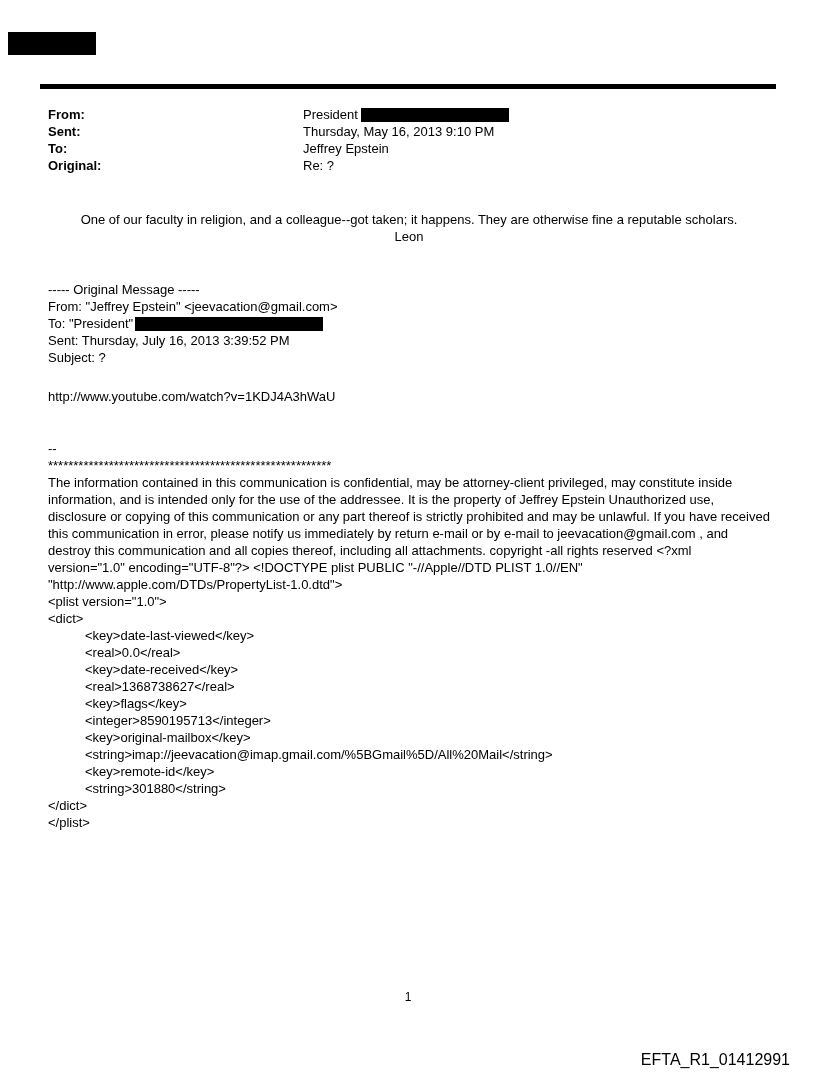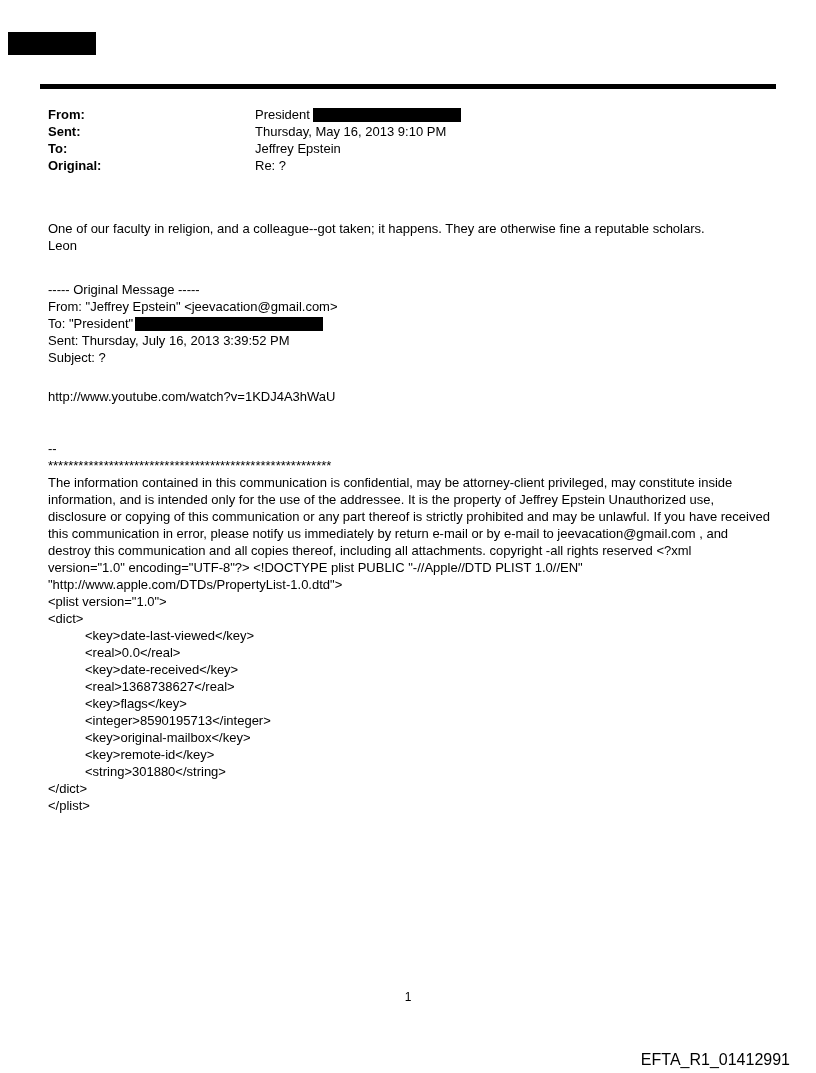--- a/index.html
+++ b/index.html
@@ -18,28 +18,28 @@
     position: absolute; left: 8px; top: 32px;
     width: 88px; height: 23px; background: #000;
   }
   .rule {
     position: absolute; left: 40px; top: 84px;
     width: 736px; height: 5px; background: #000;
   }
   .hdr { position: absolute; left: 48px; top: 106px; width: 720px; line-height: 17px; }
   .hdr-row { display: flex; }
   .hdr-label { width: 207px; font-weight: bold; flex: 0 0 207px; }
-  .hdr-value { flex: 1; white-space: nowrap; }
+  .hdr-value { flex: 1; white-space: nowrap; margin-left: 48px; }
   .redact-inline {
     display: inline-block; height: 14px; background: #000;
     vertical-align: text-bottom; margin-left: 3px;
   }
   .redact-from { width: 148px; }
   .redact-to { width: 188px; margin-left: 2px; }
-  .msg { position: absolute; left: 48px; top: 220px; width: 722px; line-height: 17px; }
+  .msg { position: absolute; left: 48px; top: 211px; width: 722px; line-height: 17px; text-align: center; }
   .orig { position: absolute; left: 48px; top: 281px; width: 722px; line-height: 17px; }
   .link-line { position: absolute; left: 48px; top: 388px; line-height: 17px; color: #000000; text-decoration: none; }
   .lower { position: absolute; left: 48px; top: 440px; width: 722px; line-height: 17px; }
   .ind { padding-left: 37px; }
   .pagenum {
     position: absolute; left: 0; top: 990px; width: 100%;
     text-align: center; font-size: 12px;
   }
   .bates {
     position: absolute; right: 26px; top: 1051px;
@@ -94,20 +94,21 @@
     <div>The information contained in this communication is confidential, may be attorney-client privileged, may constitute inside information, and is intended only for the use of the addressee. It is the property of Jeffrey Epstein Unauthorized use, disclosure or copying of this communication or any part thereof is strictly prohibited and may be unlawful. If you have received this communication in error, please notify us immediately by return e-mail or by e-mail to jeevacation@gmail.com , and destroy this communication and all copies thereof, including all attachments. copyright -all rights reserved &lt;?xml version="1.0" encoding="UTF-8"?&gt; &lt;!DOCTYPE plist PUBLIC "-//Apple//DTD PLIST 1.0//EN" "http://www.apple.com/DTDs/PropertyList-1.0.dtd"&gt;</div>
     <div>&lt;plist version="1.0"&gt;</div>
     <div>&lt;dict&gt;</div>
     <div class="ind">&lt;key&gt;date-last-viewed&lt;/key&gt;</div>
     <div class="ind">&lt;real&gt;0.0&lt;/real&gt;</div>
     <div class="ind">&lt;key&gt;date-received&lt;/key&gt;</div>
     <div class="ind">&lt;real&gt;1368738627&lt;/real&gt;</div>
     <div class="ind">&lt;key&gt;flags&lt;/key&gt;</div>
     <div class="ind">&lt;integer&gt;8590195713&lt;/integer&gt;</div>
     <div class="ind">&lt;key&gt;original-mailbox&lt;/key&gt;</div>
+    <div class="ind">&lt;string&gt;imap://jeevacation@imap.gmail.com/%5BGmail%5D/All%20Mail&lt;/string&gt;</div>
     <div class="ind">&lt;key&gt;remote-id&lt;/key&gt;</div>
     <div class="ind">&lt;string&gt;301880&lt;/string&gt;</div>
     <div>&lt;/dict&gt;</div>
     <div>&lt;/plist&gt;</div>
   </div>
 
   <div class="pagenum">1</div>
   <div class="bates">EFTA_R1_01412991</div>
 
 </div>

